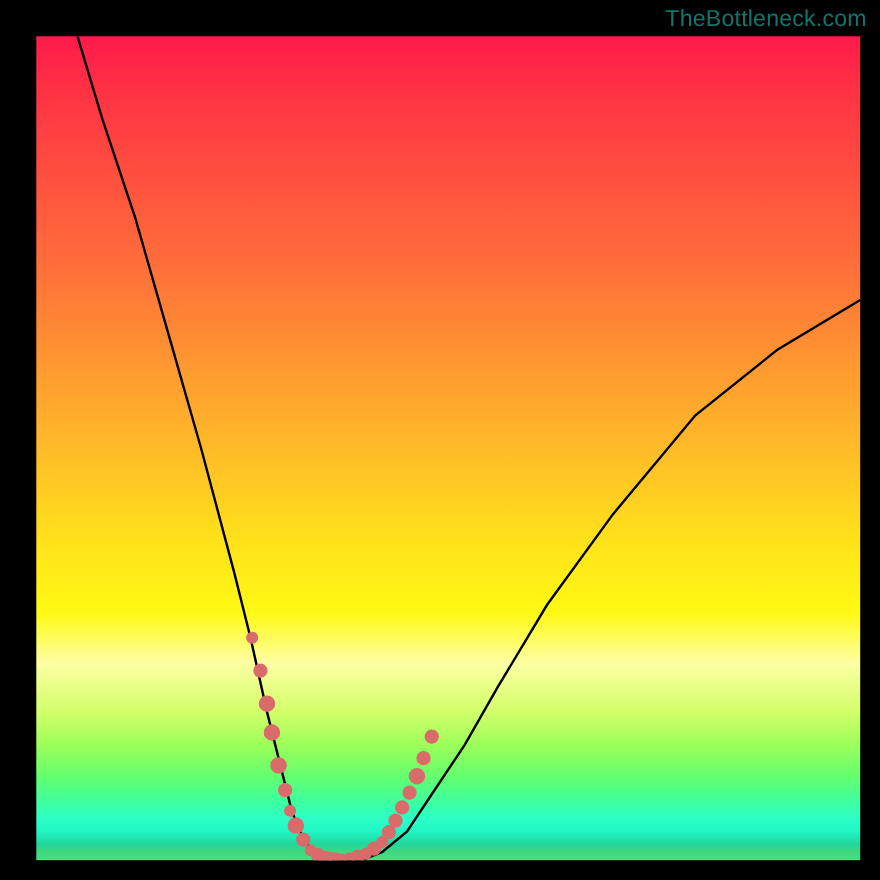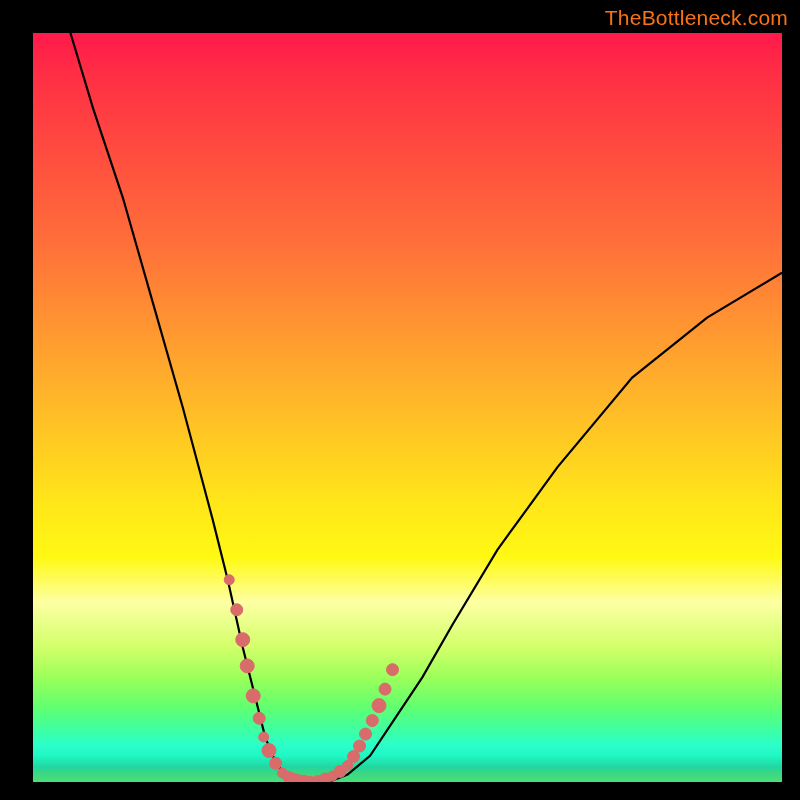--- a/index.html
+++ b/index.html
@@ -48,21 +48,21 @@
     position: absolute;
     left: 0;
     top: 0;
     width: 749px;
     height: 749px;
   }
   .watermark {
     position: absolute;
     top: 6px;
     right: 12px;
-    color: #f97316;
+    color: #0f766e;
     font-size: 21px;
     font-weight: 500;
     letter-spacing: 0.2px;
   }
 </style>
 </head>
 <body>
 
 <div class="frame">
   <div class="plot-bg"></div>

